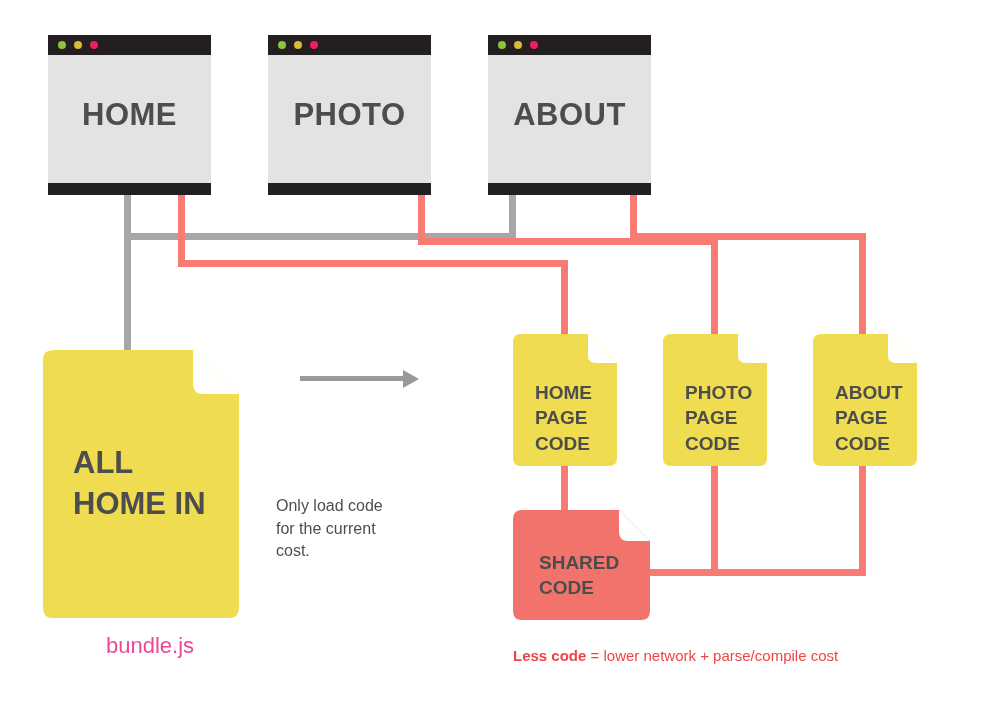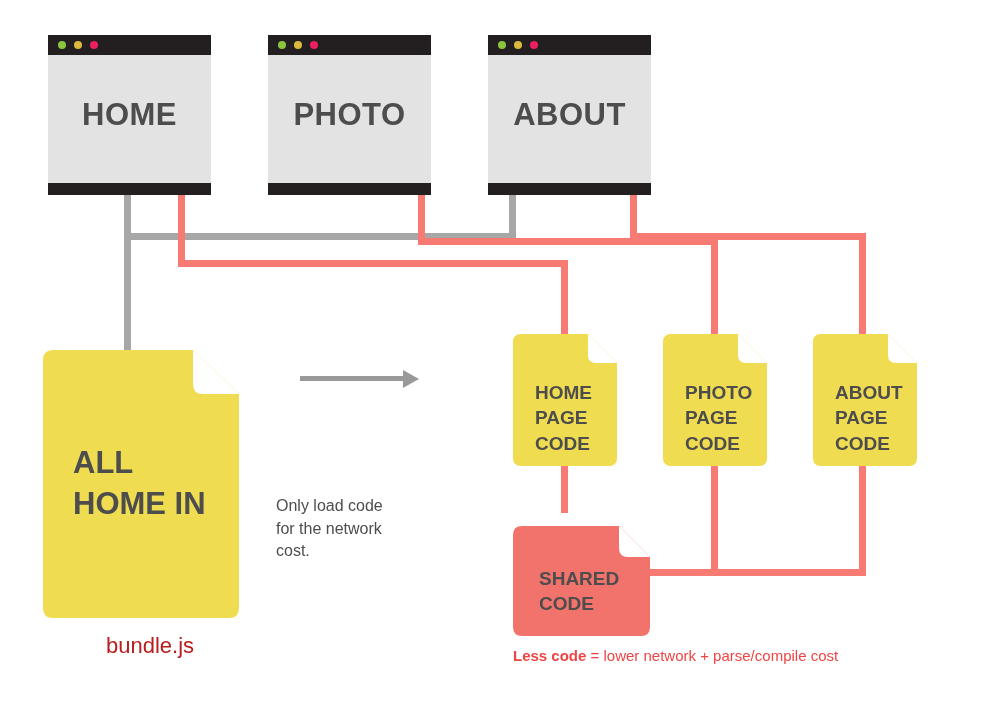--- a/index.html
+++ b/index.html
@@ -26,21 +26,21 @@
 
   
   .doc{position:absolute;}
   .doc .lbl{position:absolute;left:0;right:0;color:#4d4d4d;font-weight:bold;line-height:1.28;}
 
   .doc.big .lbl{left:30px;right:10px;top:50%;transform:translateY(-50%);font-size:31px;line-height:1.32;}
   .doc.small .lbl{left:22px;right:8px;top:46px;font-size:19px;line-height:1.33;}
   .doc.shared .lbl{left:26px;right:8px;top:40px;font-size:19px;line-height:1.33;}
 
   
-  .caption{position:absolute;color:#b91c1c;font-size:22px;}
+  .caption{position:absolute;color:#ec4899;font-size:22px;}
   .midtitle{position:absolute;color:#4d4d4d;font-size:22px;font-weight:bold;}
   .midbody{position:absolute;color:#4d4d4d;font-size:16px;line-height:1.42;}
   .footnote{position:absolute;color:#ef4444;font-size:15px;}
   .footnote b{font-weight:bold;}
 
   
   .arrow-shaft{position:absolute;background:#999999;}
   .arrow-head{position:absolute;width:0;height:0;
       border-top:9px solid transparent;border-bottom:9px solid transparent;
       border-left:16px solid #999999;}
@@ -119,21 +119,21 @@
       <path d="M10,0 H150 L196,44 V258 Q196,268 186,268 H10 Q0,268 0,258 V10 Q0,0 10,0 Z" fill="#f0dc50"></path>
       <path d="M150,0 L196,44 H160 Q150,44 150,34 Z" fill="#ffffff"></path>
     </svg>
     <div class="lbl"><span>ALL</span><br><span>HOME IN</span><br></div>
   </div>
   <div class="caption" style="left:70px;top:633px;width:160px;text-align:center;">bundle.js</div>
 
   <div class="arrow-shaft" style="left:300px;top:376px;width:105px;height:5px;"></div>
   <div class="arrow-head" style="left:403px;top:370px;"></div>
 
-  <div class="midbody" style="left:276px;top:495px;width:210px;"><span>Only load code</span><br><span>for the network</span><br><span>cost.</span></div>
+  <div class="midbody" style="left:276px;top:495px;width:210px;"><span>Only load code</span><br><span>for the current</span><br><span>cost.</span></div>
 
   <div class="doc small" style="left:513px;top:334px;width:104px;height:132px;">
     <svg width="104" height="132" viewBox="0 0 104 132" style="position:absolute;left:0;top:0;">
       <path d="M8,0 H75 L104,29 V124 Q104,132 96,132 H8 Q0,132 0,124 V8 Q0,0 8,0 Z" fill="#f0dc50"></path>
       <path d="M75,0 L104,29 H83 Q75,29 75,21 Z" fill="#ffffff"></path>
     </svg>
     <div class="lbl"><span>HOME</span><br><span>PAGE</span><br><span>CODE</span></div>
   </div>
 
   <div class="doc small" style="left:663px;top:334px;width:104px;height:132px;">
@@ -145,21 +145,21 @@
   </div>
 
   <div class="doc small" style="left:813px;top:334px;width:104px;height:132px;">
     <svg width="104" height="132" viewBox="0 0 104 132" style="position:absolute;left:0;top:0;">
       <path d="M8,0 H75 L104,29 V124 Q104,132 96,132 H8 Q0,132 0,124 V8 Q0,0 8,0 Z" fill="#f0dc50"></path>
       <path d="M75,0 L104,29 H83 Q75,29 75,21 Z" fill="#ffffff"></path>
     </svg>
     <div class="lbl"><span>ABOUT</span><br><span>PAGE</span><br><span>CODE</span></div>
   </div>
 
-  <div class="doc shared" style="left:513px;top:510px;width:137px;height:110px;margin-top:16px;">
+  <div class="doc shared" style="left:513px;top:510px;width:137px;height:110px;">
     <svg width="137" height="110" viewBox="0 0 137 110" style="position:absolute;left:0;top:0;">
       <path d="M9,0 H106 L137,31 V101 Q137,110 128,110 H9 Q0,110 0,101 V9 Q0,0 9,0 Z" fill="#f2736b"></path>
       <path d="M106,0 L137,31 H115 Q106,31 106,22 Z" fill="#ffffff"></path>
     </svg>
     <div class="lbl"><span>SHARED</span><br><span>CODE</span></div>
   </div>
 
   <div class="footnote" style="left:513px;top:647px;"><b>Less code</b><span> = lower network + parse/compile cost</span></div>
 
 </div>

